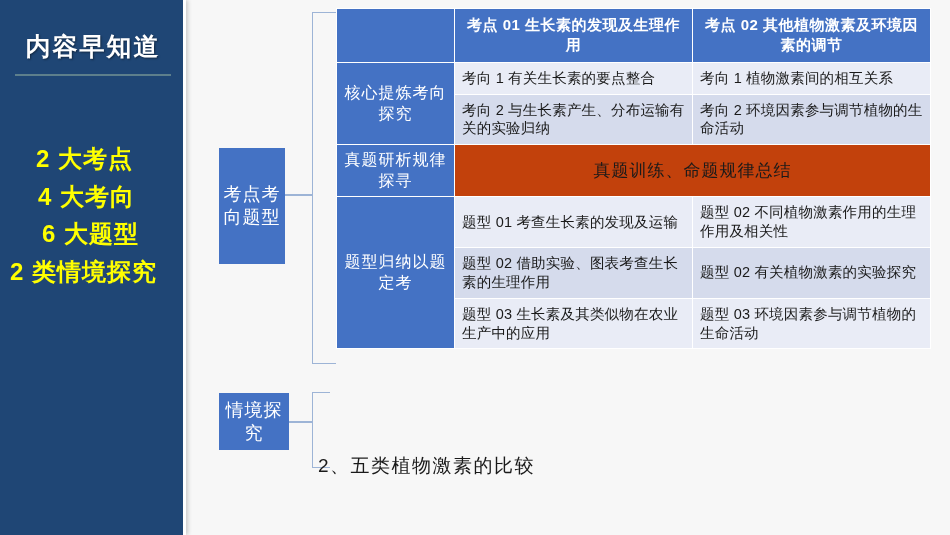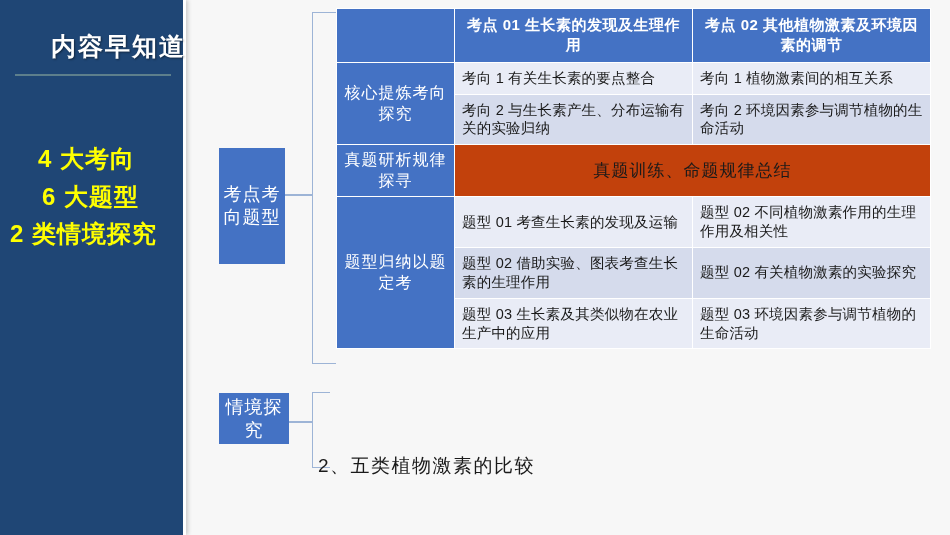--- a/index.html
+++ b/index.html
@@ -21,21 +21,21 @@
     left: 0; top: 0;
     width: 186px; height: 535px;
     background: #1f4675;
     border-right: 3px solid #ffffff;
     box-shadow: 2px 0 4px rgba(0,0,0,0.18);
   }
   #sidebar-title {
     position: absolute;
     left: 0; top: 30px;
     width: 186px;
-    text-align: right;
+    text-align: center;
     color: #ffffff;
     font-size: 25px;
     font-weight: bold;
     letter-spacing: 2px;
     text-shadow: 1px 1px 2px rgba(0,0,0,0.45);
   }
   #sidebar-rule {
     position: absolute;
     left: 15px; top: 74px;
     width: 156px; height: 2px;
@@ -87,21 +87,21 @@
     align-items: center;
     letter-spacing: 1px;
   }
   #chip-kaodian {
     left: 219px; top: 148px;
     width: 66px; height: 116px;
     font-size: 18px;
   }
   #chip-qingjing {
     left: 219px; top: 393px;
-    width: 70px; height: 51px;
+    width: 70px; height: 57px;
     font-size: 18px;
   }
 
   
   #table {
     position: absolute;
     left: 336px; top: 8px;
     width: 594px;
     border-collapse: collapse;
     table-layout: fixed;
@@ -168,20 +168,21 @@
 </head>
 <body>
 
 <div id="page">
 
   <div id="sidebar">
     <div id="sidebar-title">内容早知道</div>
     <div id="sidebar-rule"></div>
 
     <div id="sidebar-list">
+      <div class="hl-item indent-a">2 大考点</div>
       <div class="hl-item indent-b">4 大考向</div>
       <div class="hl-item indent-c">6 大题型</div>
       <div class="hl-item indent-d">2 类情境探究</div>
     </div>
   </div>
 
   <div class="bracket" style="left:312px; top:12px; width:24px; height:352px;"></div>
   <div class="stub" style="left:285px; top:194px; width:28px;"></div>
 
   <div class="chip" id="chip-kaodian">

